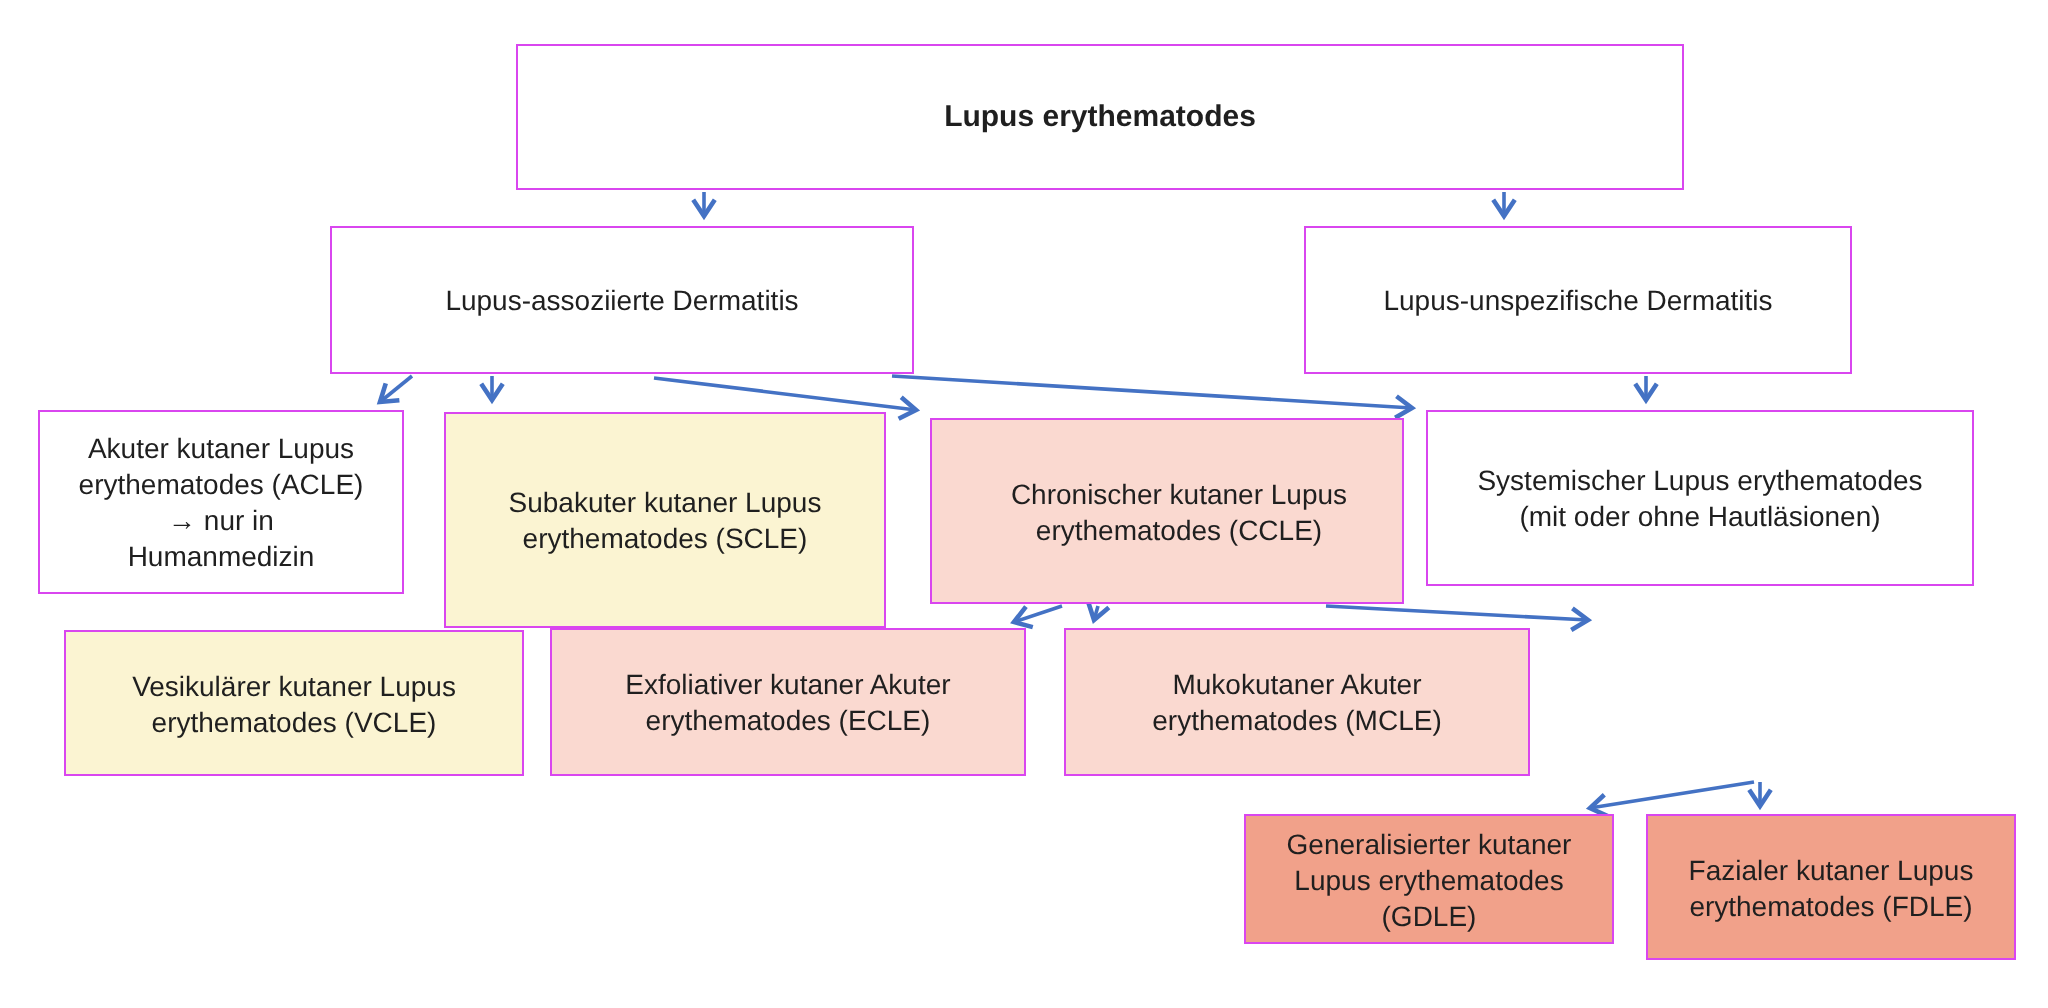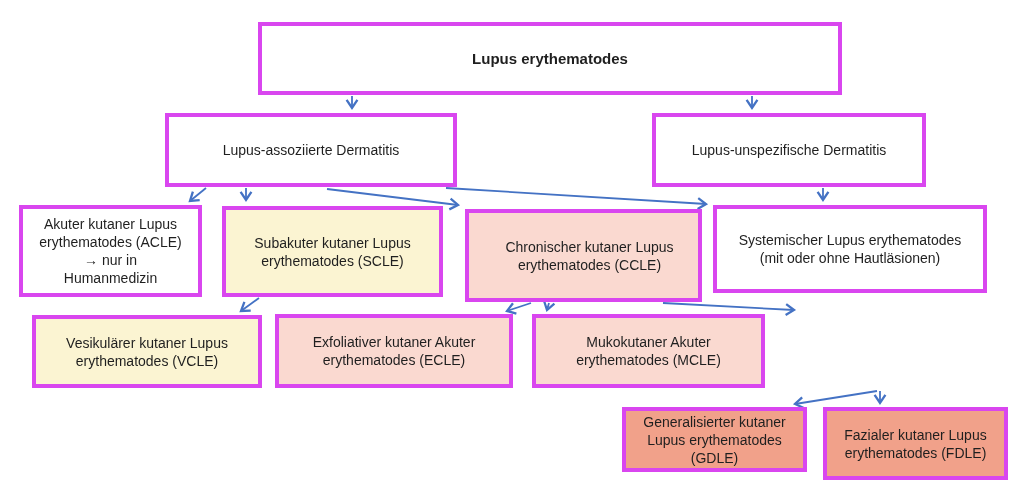--- a/index.html
+++ b/index.html
@@ -6,21 +6,21 @@
   #canvas{
     position:relative;
     width:1024px;height:504px;
     background:#ffffff;
     font-family:"Liberation Sans", sans-serif;
     overflow:hidden;
   }
   .node{
     position:absolute;
     box-sizing:border-box;
-    border:4px solid #d946ef;
+    border:1px solid #d946ef;
     background:#ffffff;
     display:flex;
     align-items:center;
     justify-content:center;
     text-align:center;
     color:#1f1f1f;
     font-size:14px;
     line-height:18px;
     padding:4px 6px;
   }
@@ -29,21 +29,21 @@
   .fill-yellow{background:#FBF4D2;}
   .fill-pink{background:#FAD9D0;}
   .fill-salmon{background:#F1A18A;}
   .bold{font-weight:bold;font-size:15px;}
 
   
   #n-root  {left:258px;top:22px; width:584px;height:73px;}
   #n-assoc {left:165px;top:113px;width:292px;height:74px;}
   #n-unspec{left:652px;top:113px;width:274px;height:74px;}
   #n-acle  {left:19px; top:205px;width:183px;height:92px;}
-  #n-scle  {left:222px;top:206px;width:221px;height:91px;text-align:center;}
+  #n-scle  {left:222px;top:206px;width:221px;height:108px;text-align:center;}
   #n-ccle  {left:465px;top:209px;width:237px;height:93px;padding-left:18px;}
   #n-sle   {left:713px;top:205px;width:274px;height:88px;}
   #n-vcle  {left:32px; top:315px;width:230px;height:73px;}
   #n-ecle  {left:275px;top:314px;width:238px;height:74px;}
   #n-mcle  {left:532px;top:314px;width:233px;height:74px;}
   #n-dle   {left:788px;top:313px;width:200px;height:77px;}
   #n-gdle  {left:622px;top:407px;width:185px;height:65px;}
   #n-fdle  {left:823px;top:407px;width:185px;height:73px;}
 
   #edges{position:absolute;left:0;top:0;width:1024px;height:504px;pointer-events:none;}

